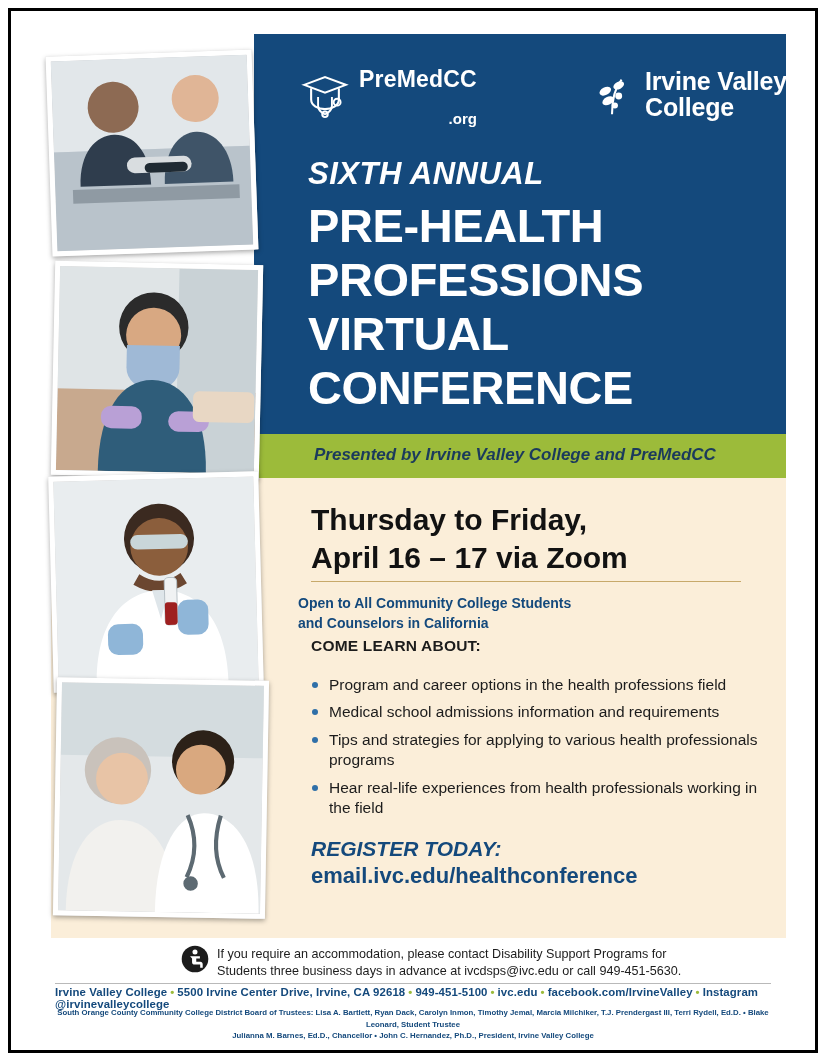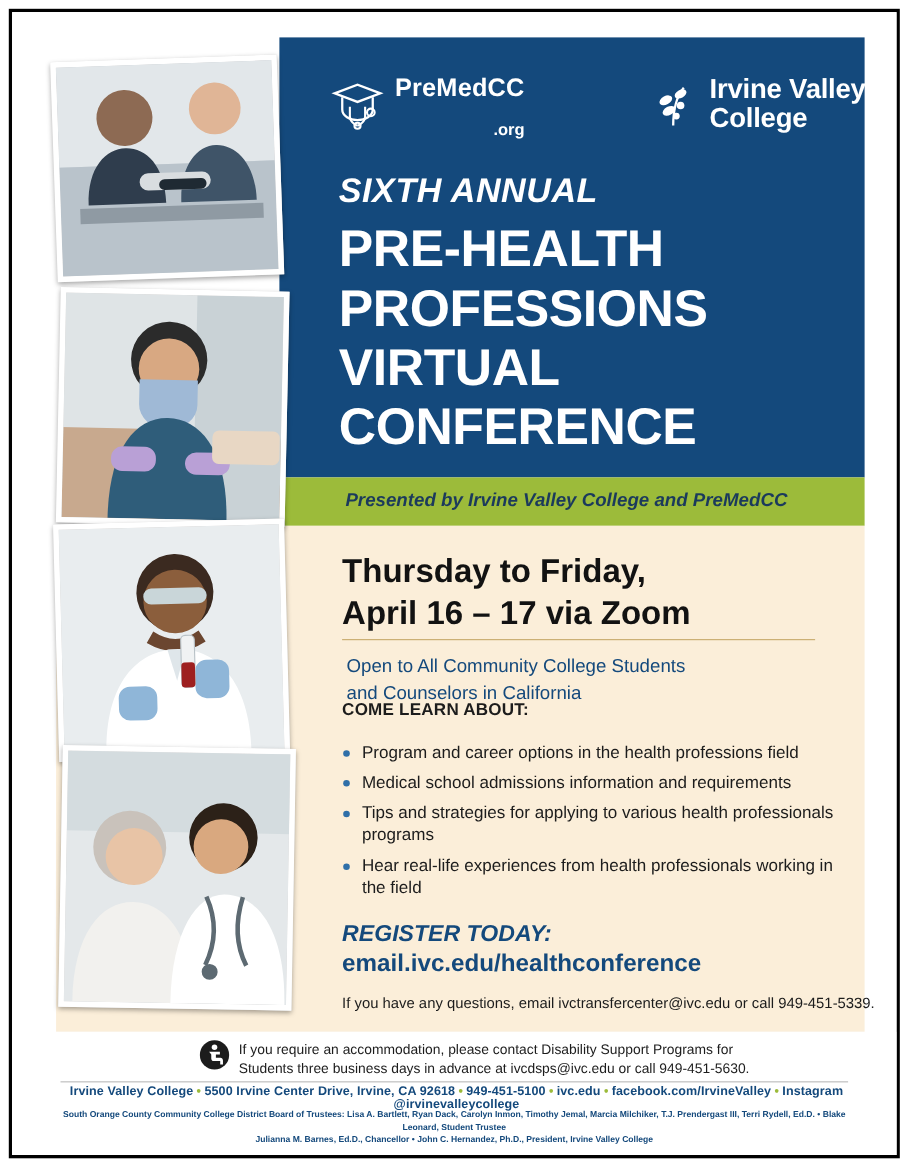--- a/index.html
+++ b/index.html
@@ -190,25 +190,25 @@
   .hr-rule {
     position: absolute;
     left: 300px;
     top: 570px;
     width: 430px;
     height: 1px;
     background: #c7a96a;
   }
   .open-to {
     position: absolute;
-    left: 304px;
+    left: 287px;
     top: 583px;
     color: #14497c;
-    font-size: 17px;
-    font-weight: normal;
+    font-size: 14px;
+    font-weight: bold;
     line-height: 1.4;
   }
   .come-learn {
     position: absolute;
     left: 300px;
     top: 626px;
     color: #1c1c1c;
     font-size: 15.5px;
     font-weight: bold;
     letter-spacing: 0.2px;
@@ -292,21 +292,21 @@
     background: #b9b9b9;
   }
   .footer-contact {
     position: absolute;
     left: 44px;
     top: 975px;
     width: 720px;
     color: #14497c;
     font-size: 11.4px;
     font-weight: bold;
-    text-align: center;
+    text-align: left;
     letter-spacing: 0.1px;
   }
   .footer-contact .sep { color: #9cbb3a; font-weight: bold; padding: 0 3px; }
   .footer-trustees {
     position: absolute;
     left: 44px;
     top: 996px;
     width: 716px;
     color: #14497c;
     font-size: 7.8px;
@@ -439,21 +439,20 @@
       </div>
       <div class="come-learn">COME LEARN ABOUT:</div>
       <ul class="bullets">
         <li>Program and career options in the health professions field</li>
         <li>Medical school admissions information and requirements</li>
         <li>Tips and strategies for applying to various health professionals programs</li>
         <li>Hear real-life experiences from health professionals working in the field</li>
       </ul>
       <div class="register-today">REGISTER TODAY:</div>
       <div class="register-link">email.ivc.edu/healthconference</div>
-      <div class="questions">If you have any questions, email ivctransfercenter@ivc.edu or call 949-451-5339.</div>
 
       <svg class="access-icon" viewBox="0 0 40 40">
         <circle cx="20" cy="20" r="19" fill="#1c1c1c"></circle>
         <circle cx="20" cy="10" r="3.6" fill="#ffffff"></circle>
         <path d="M13 16 h14 v3.4 h-5.2 v4.4 h5.8 c2 0 3.4 1.6 3.4 3.6 v5.2 h-3.6 v-4.6 h-8.2 c-2 0 -3.4 -1.4 -3.4 -3.4 v-5.2 z" fill="#ffffff"></path>
       </svg>
       <div class="access-text">
         <div>If you require an accommodation, please contact Disability Support Programs for</div>
         <div>Students three business days in advance at ivcdsps@ivc.edu or call 949-451-5630.</div>
       </div>

